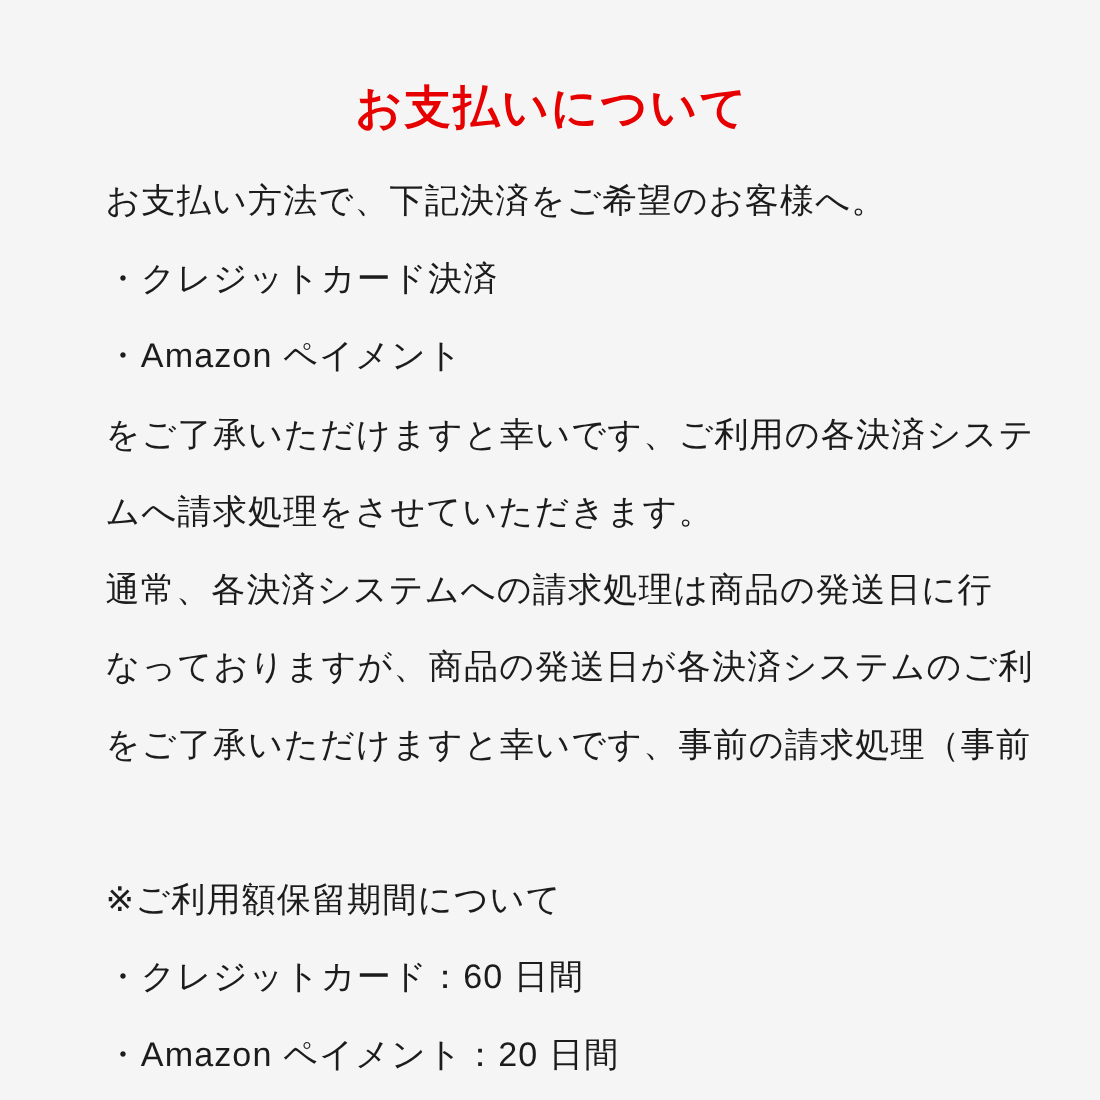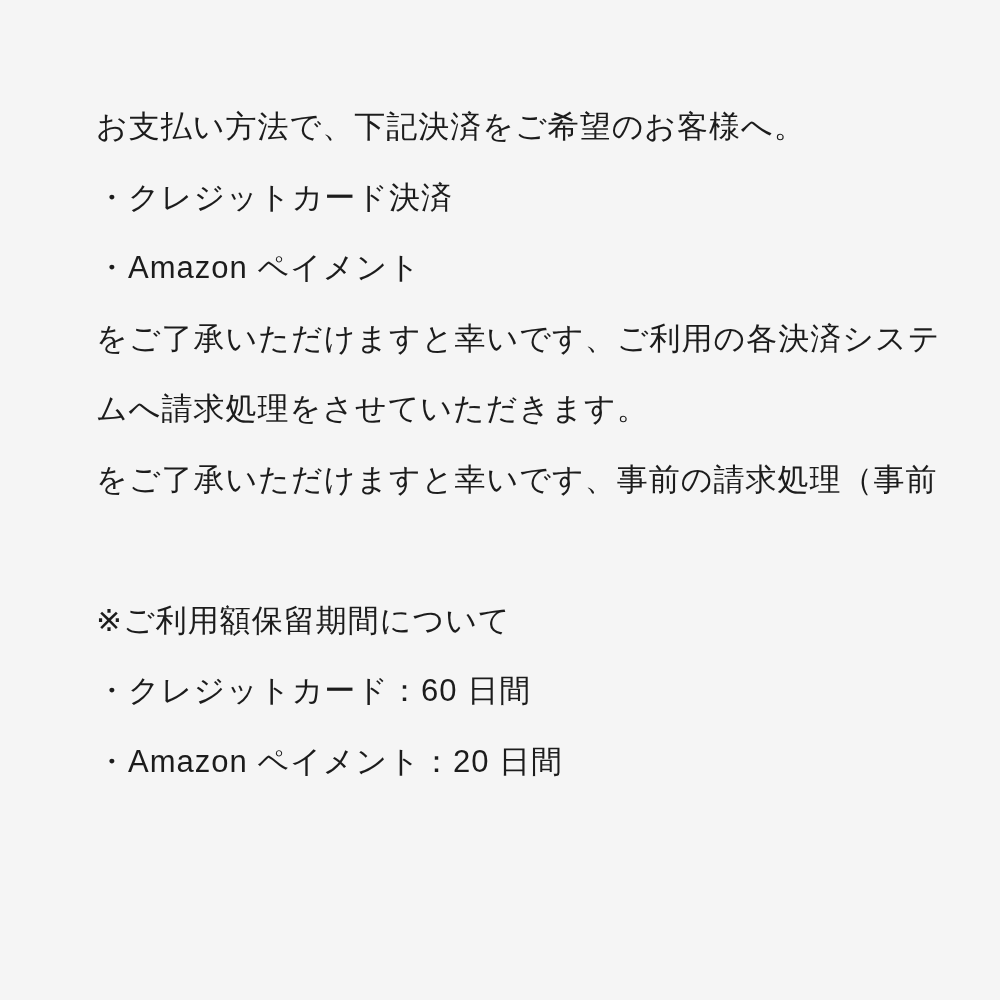--- a/index.html
+++ b/index.html
@@ -44,34 +44,37 @@
   }
   .spacer {
     height: 56.5px;
   }
 </style>
 </head>
 <body style="background: rgb(245, 245, 245); color: rgb(28, 28, 28);">
 
 <div class="page">
 
+  <h1 class="title" style="color: rgb(230, 0, 0);">お支払いについて</h1>
 
   <div class="body-text">
 
     <p class="line"><span>お支払い方法で、下記決済をご希望のお客様へ。</span></p>
 
     <p class="line"><span class="b">・クレジットカード決済</span></p>
 
     <p class="line"><span class="b">・Amazon ペイメント</span></p>
 
     <p class="line"><span>をご了承いただけますと幸いです、ご利用の各決済システ</span></p>
 
     <p class="line"><span>ムへ請求処理をさせていただきます。</span></p>
 
+    <p class="line"><span>通常、各決済システムへの請求処理は商品の発送日に行</span></p>
 
+    <p class="line"><span>なっておりますが、商品の発送日が各決済システムのご利</span></p>
 
     <p class="line"><span>をご了承いただけますと幸いです、</span><span class="b">事前の請求処理（事前</span></p>
 
 
     <div class="spacer"></div>
 
     <p class="line"><span>※ご利用額保留期間について</span></p>
 
     <p class="line"><span class="b">・クレジットカード：60 日間</span></p>
 

